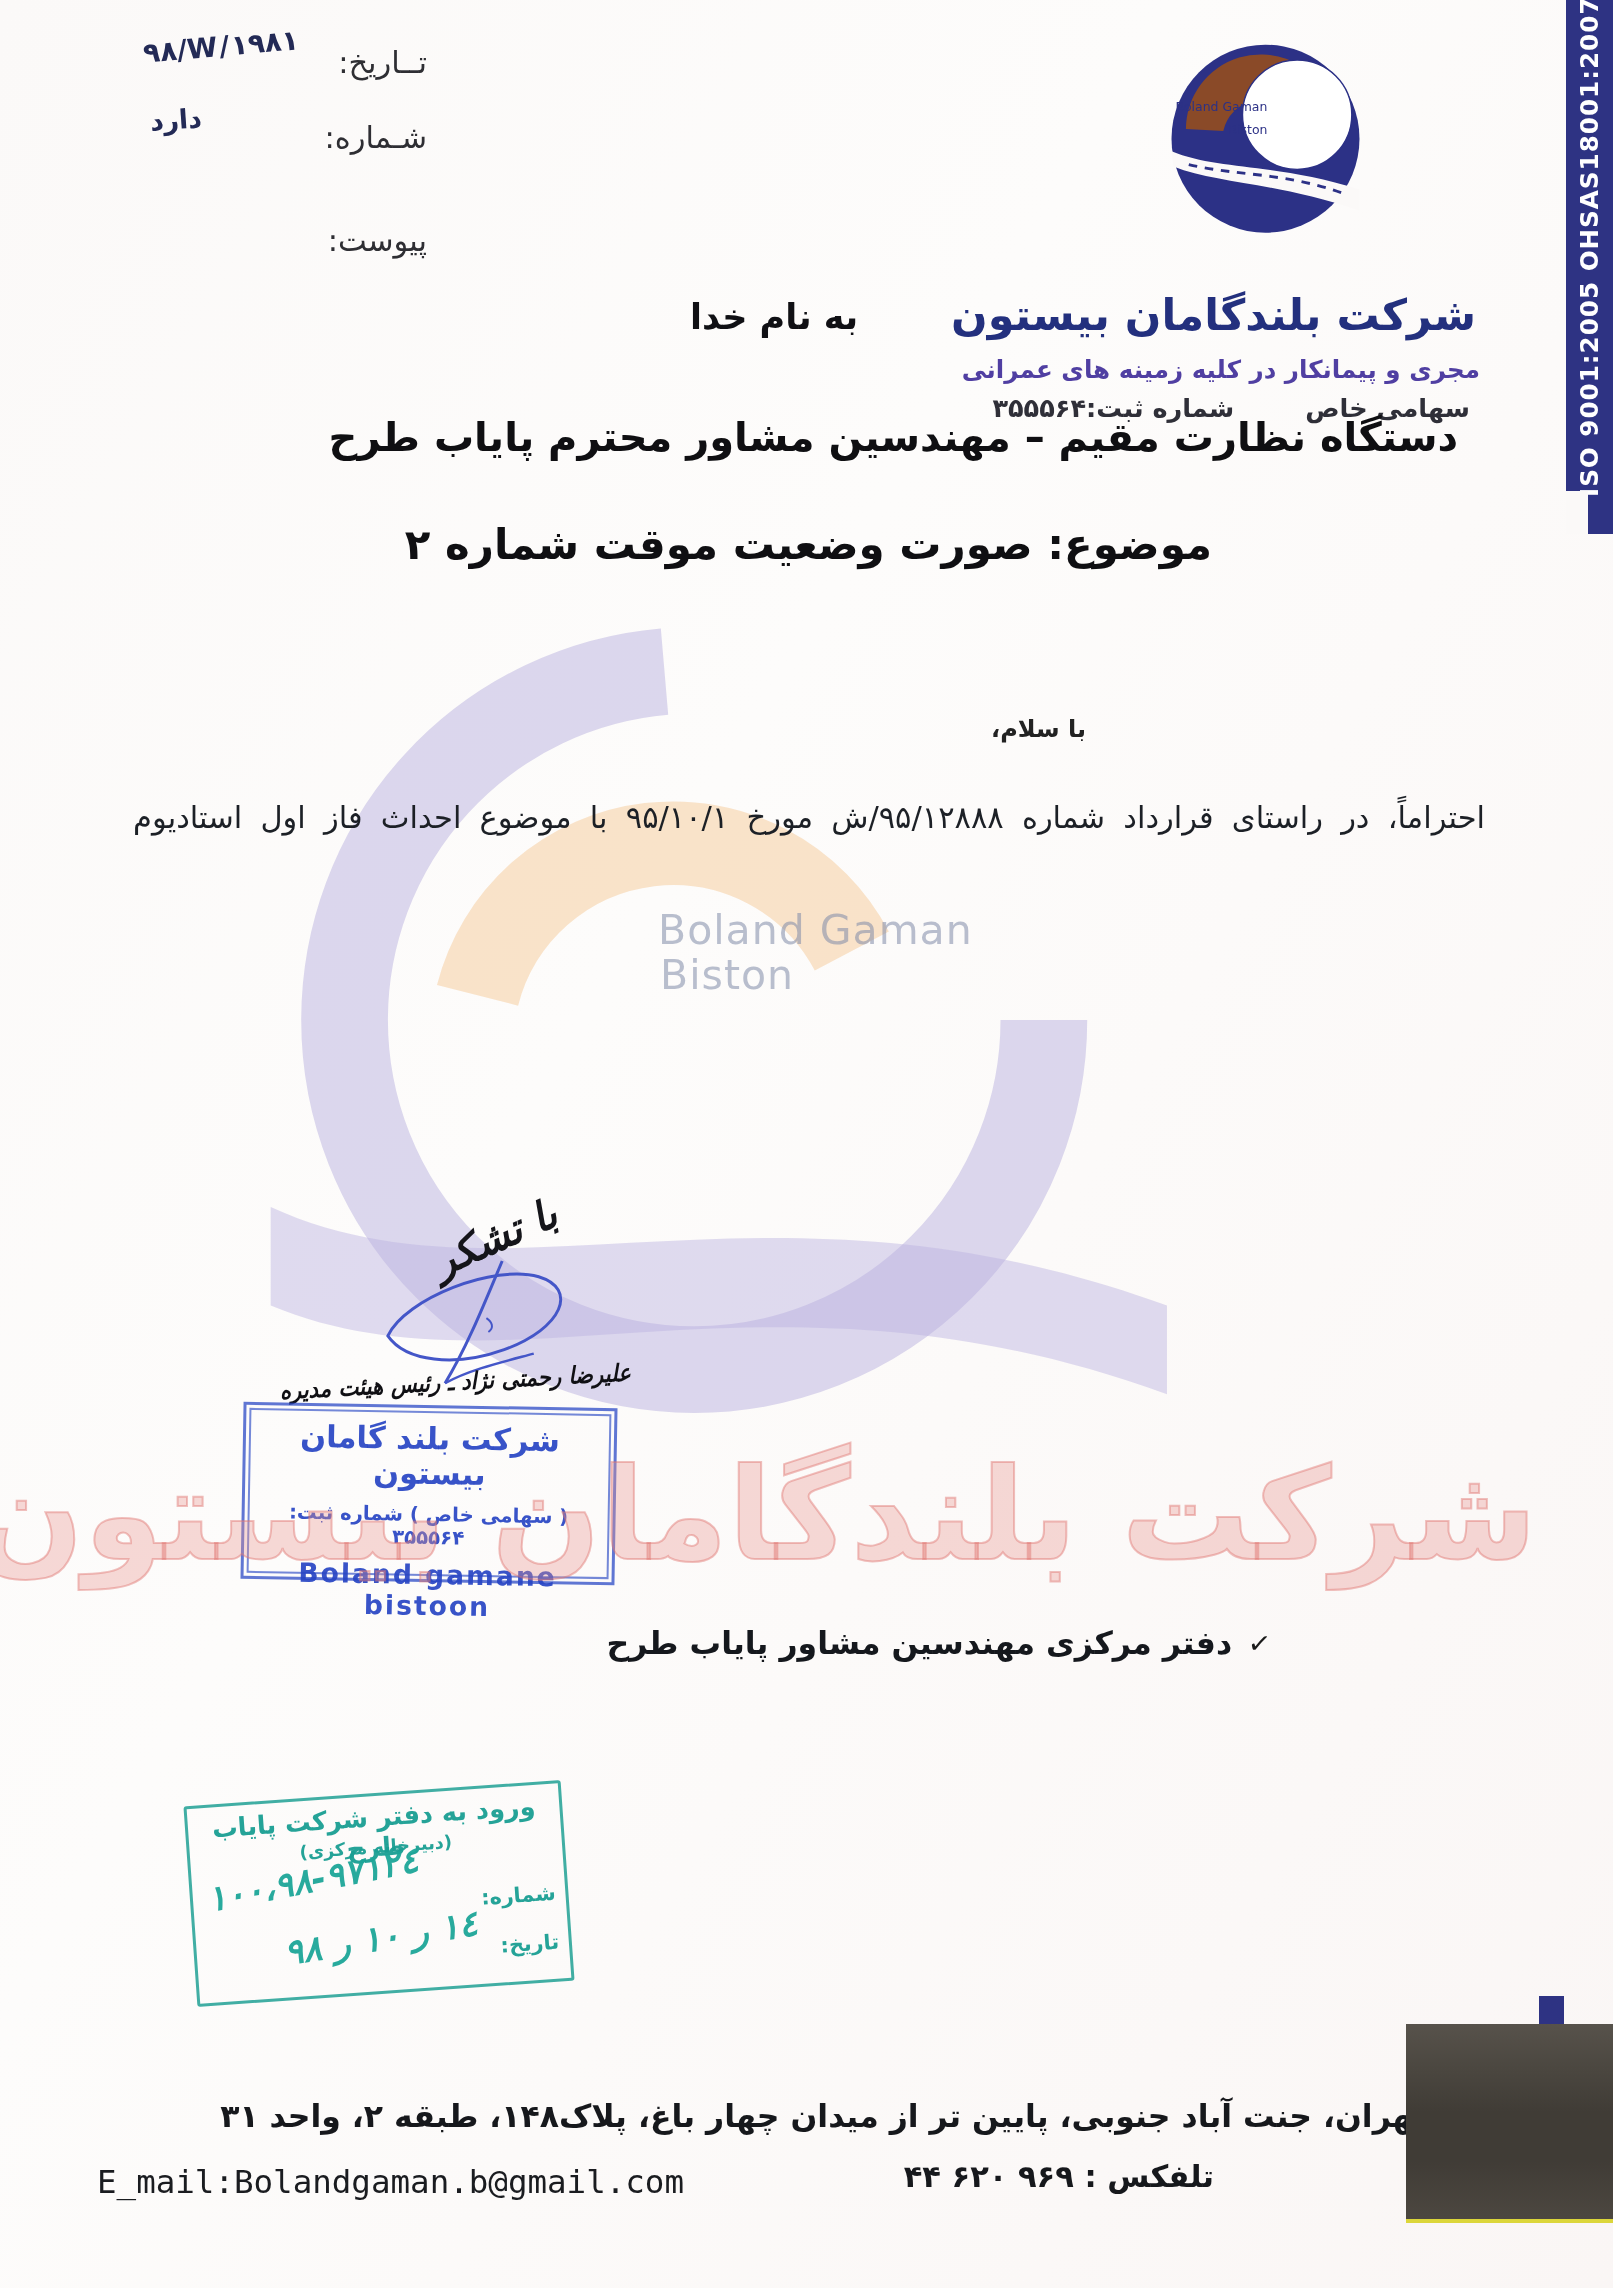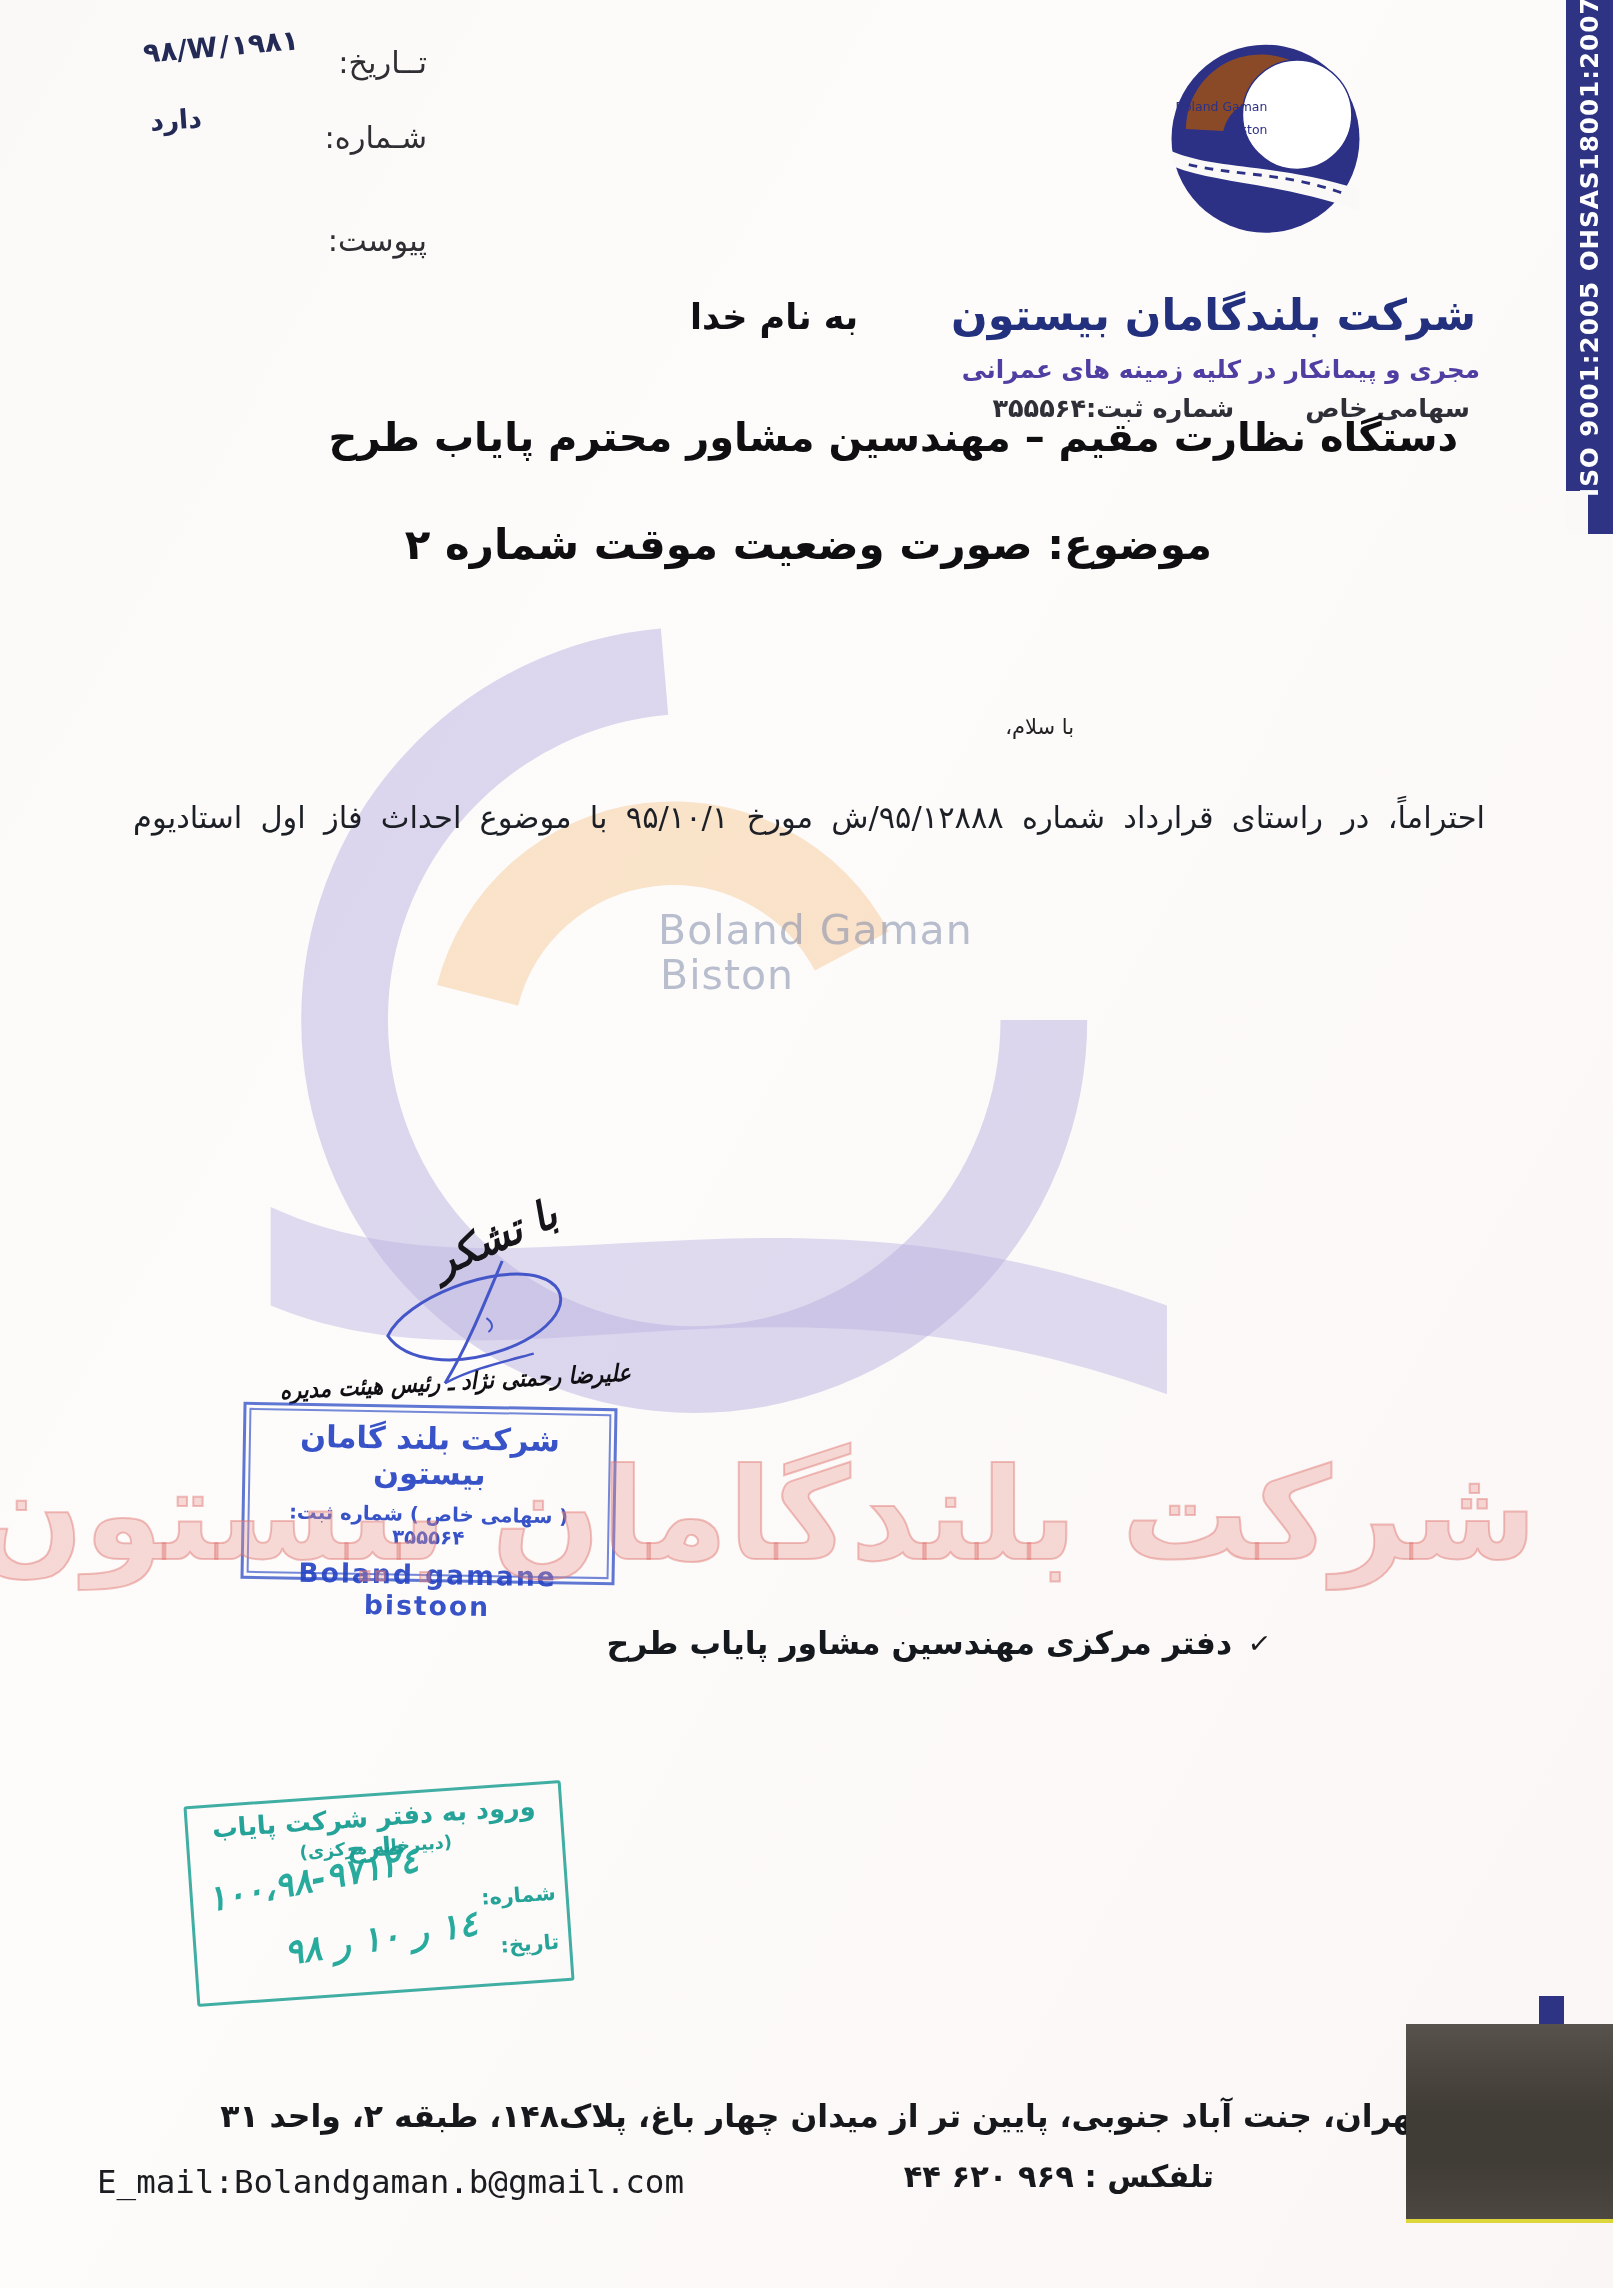--- a/index.html
+++ b/index.html
@@ -46,21 +46,21 @@
   #company-name{top:290px;right:138px;font-size:43px;font-weight:800;color:#23307e;}
   #tagline{top:355px;right:134px;font-size:24.6px;font-weight:600;color:#503fa2;}
   #reg-line{top:393px;right:144px;font-size:25.6px;font-weight:600;color:#2f2f38;}
   #reg-line .gap{display:inline-block;width:71px;}
 
   
   #bismillah{top:297px;left:690px;width:236px;text-align:left;font-size:35px;font-weight:800;color:#101014;}
   #recipient{top:414px;right:156px;font-size:40px;font-weight:800;color:#0f0f12;white-space:nowrap;}
   #subject{top:520px;right:402px;font-size:42px;font-weight:800;color:#0f0f12;white-space:nowrap;margin-left:37px;}
   #project{top:627px;right:540px;font-size:33px;font-weight:800;color:#121216;white-space:nowrap;}
-  #salutation{top:715px;right:540px;font-size:21px;font-weight:400;color:#222;}
+  #salutation{top:715px;right:528px;font-size:24px;font-weight:700;color:#222;}
 
   .body-line{left:133px;width:1352px;font-size:30.5px;color:#1c2026;white-space:nowrap;
              text-align:justify;text-align-last:justify;font-weight:500;}
   #body-line1{top:800px;}
   #body-line2{top:863px;}
 
   
   #wm-logo{left:251px;top:626px;width:916px;height:837px;pointer-events:none;}
   .wm-latin{color:rgba(128,138,168,0.55);font-size:41px;letter-spacing:1px;}
   #wm-latin1{left:658px;top:906px;}

